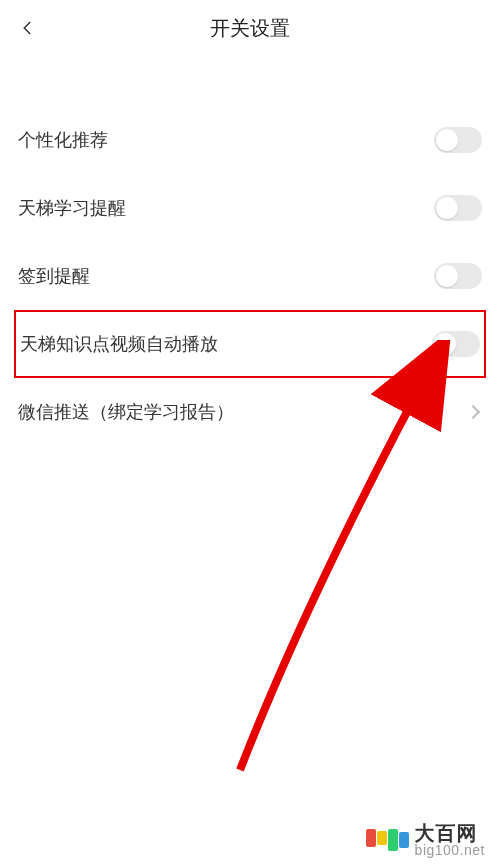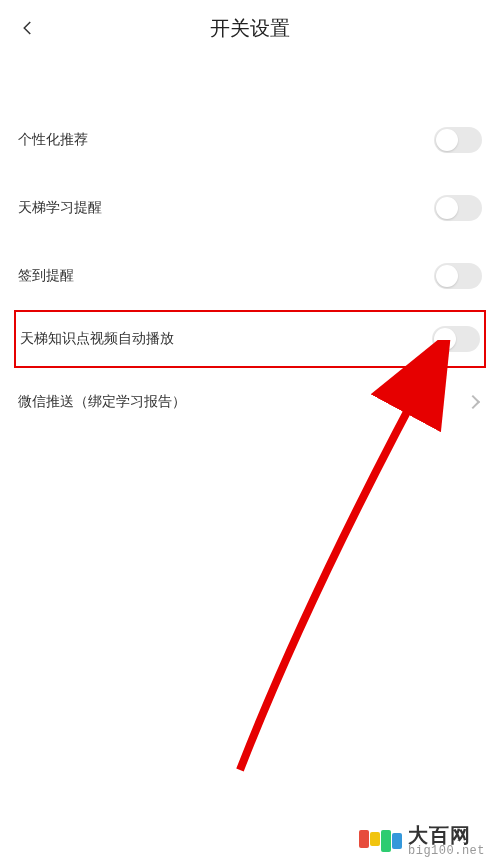--- a/index.html
+++ b/index.html
@@ -57,24 +57,24 @@
       justify-content: space-between;
       height: 68px;
       position: relative;
     }
     .setting-row.highlighted {
       border: 2px solid #e60000;
       margin-left: -4px;
       margin-right: -4px;
       padding-left: 4px;
       padding-right: 4px;
-      height: 58px;
+      height: 68px;
     }
     .setting-label {
-      font-size: 14px;
+      font-size: 18px;
       color: #333;
     }
     .toggle {
       width: 48px;
       height: 26px;
       background: #e8e8e8;
       border-radius: 13px;
       position: relative;
       cursor: pointer;
     }
@@ -138,24 +138,23 @@
       flex-direction: column;
       line-height: 1;
     }
     .watermark-main {
       font-size: 20px;
       font-weight: bold;
       color: #333;
       letter-spacing: 1px;
     }
     .watermark-sub {
-      font-size: 12px;
+      font-size: 14px;
       color: #999;
       letter-spacing: 0.5px;
-      font-family: Liberation Mono, monospace;
     }
   </style>
 </head>
 <body>
 
 <div class="header">
   <div class="back-button">
     <svg viewBox="0 0 24 24">
       <polyline points="15,4 7,12 15,20"></polyline>
     </svg>

